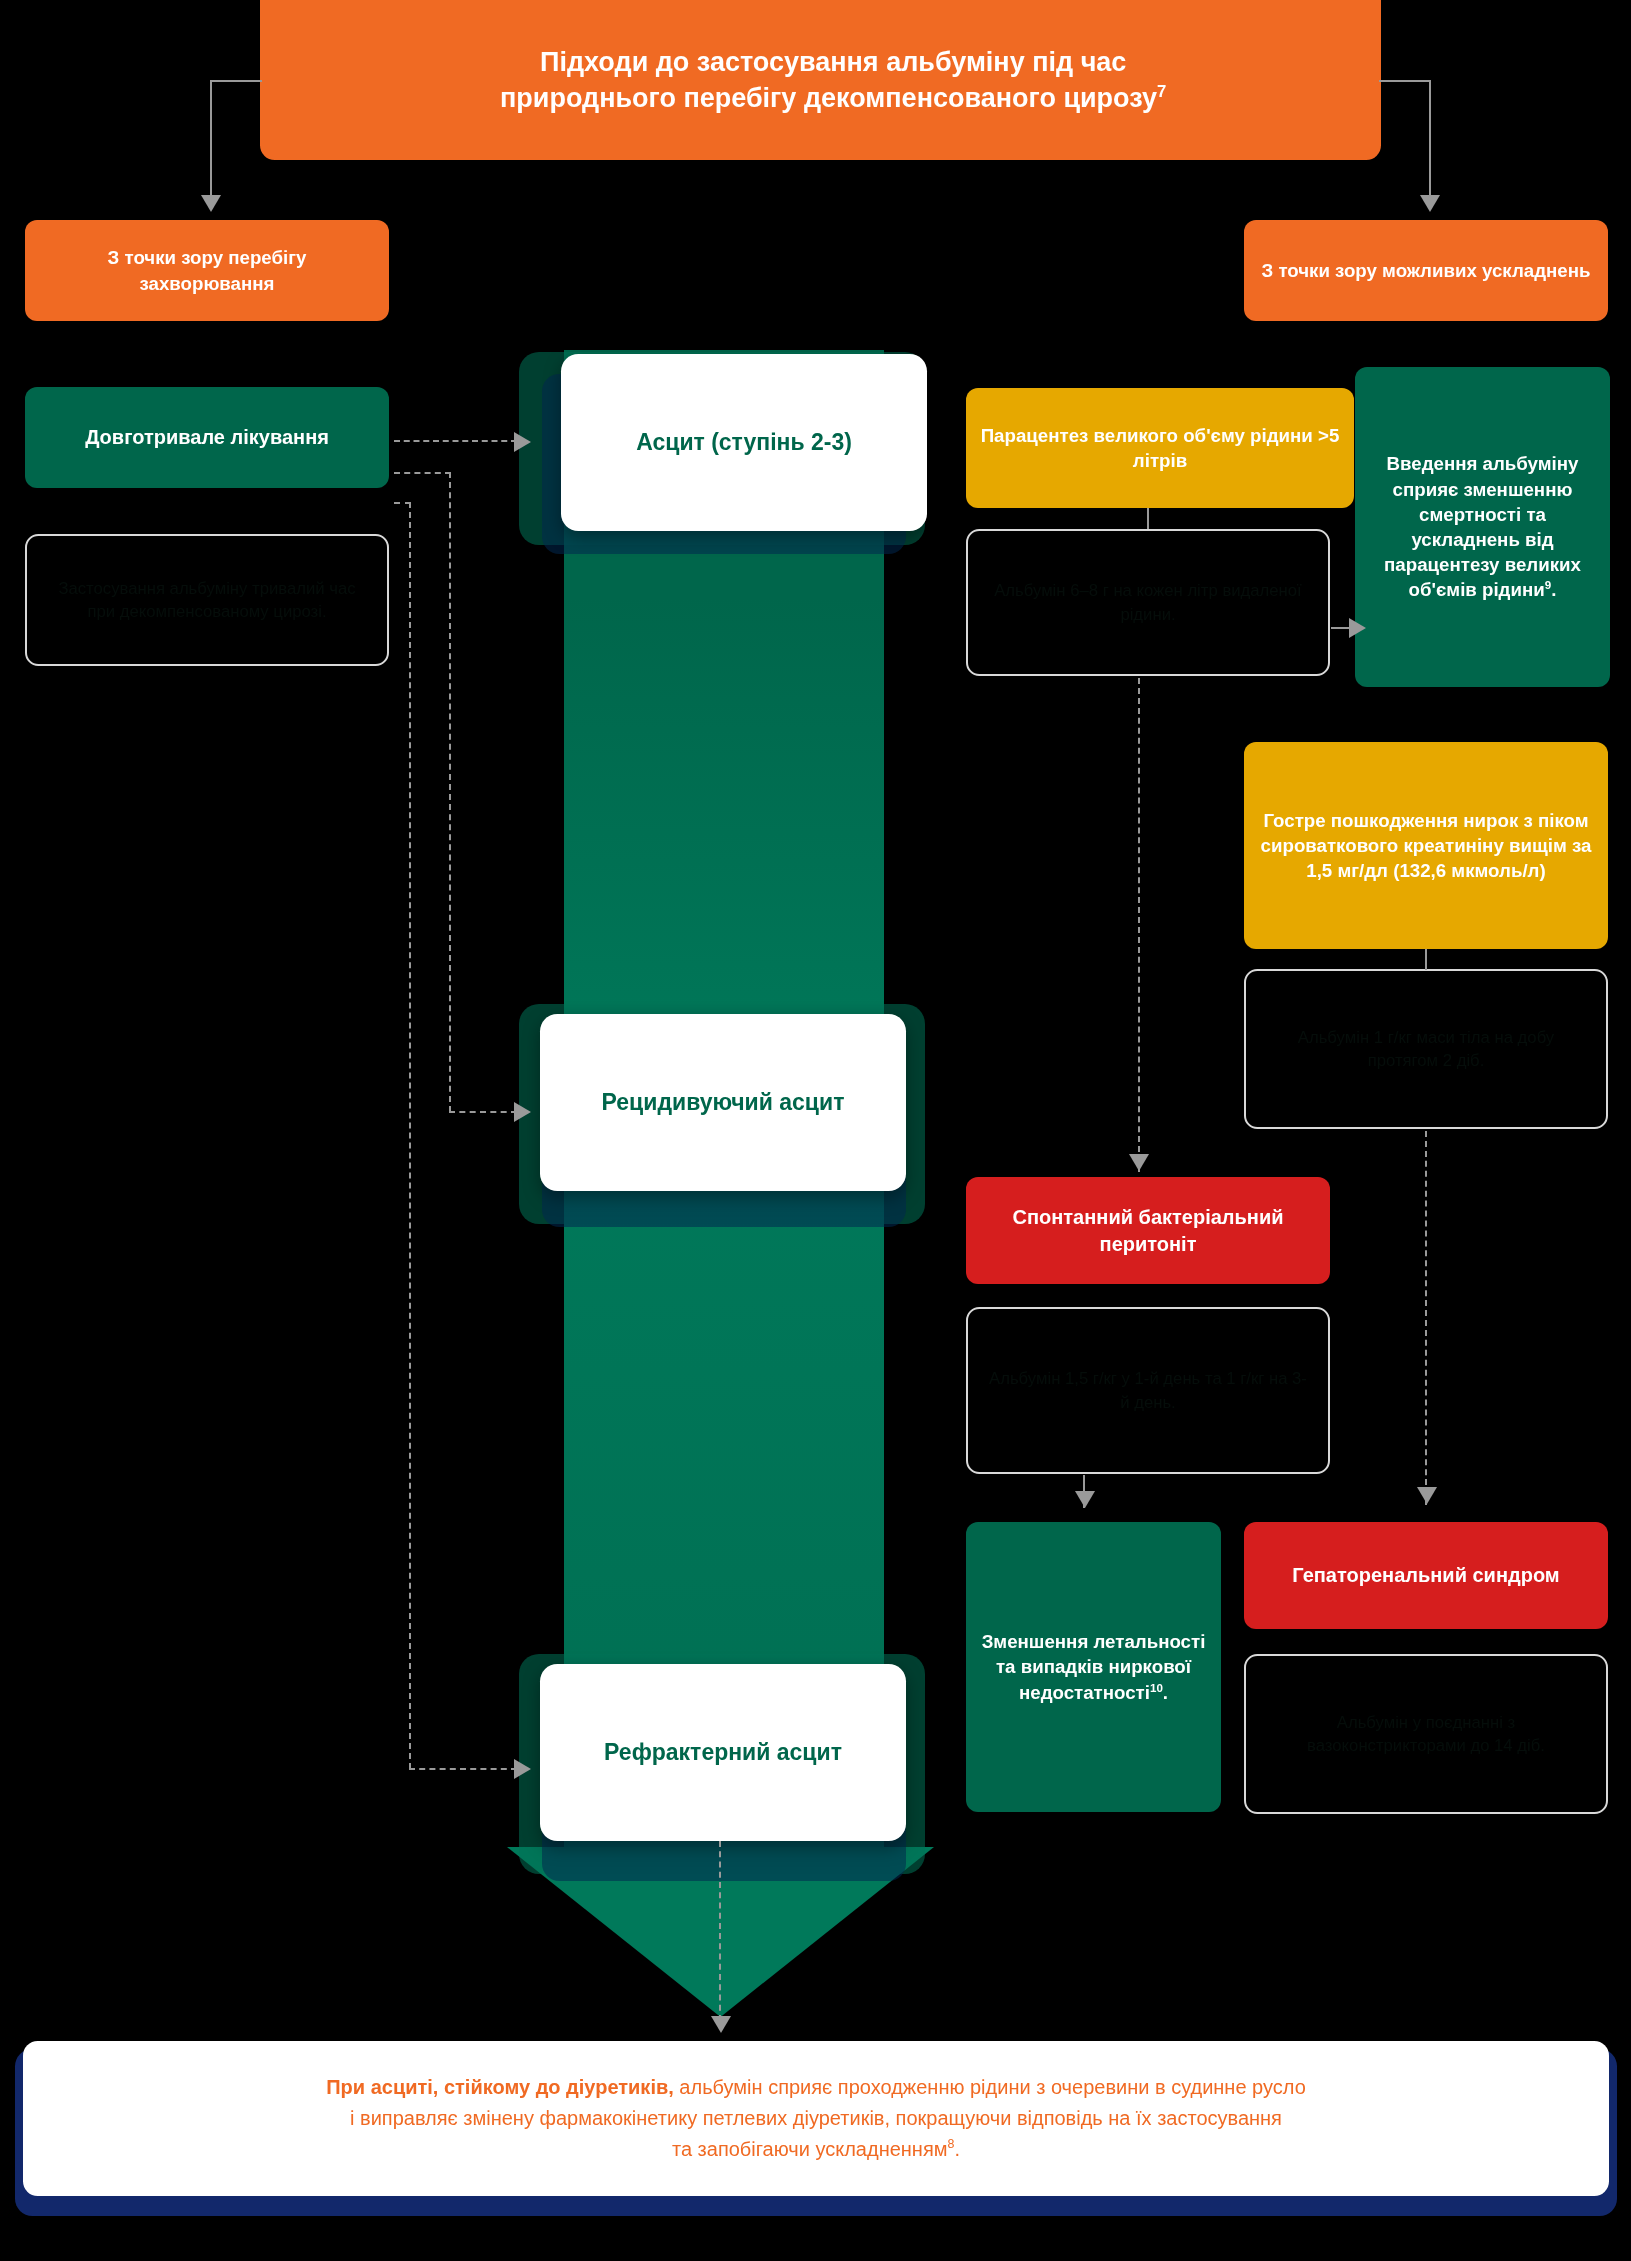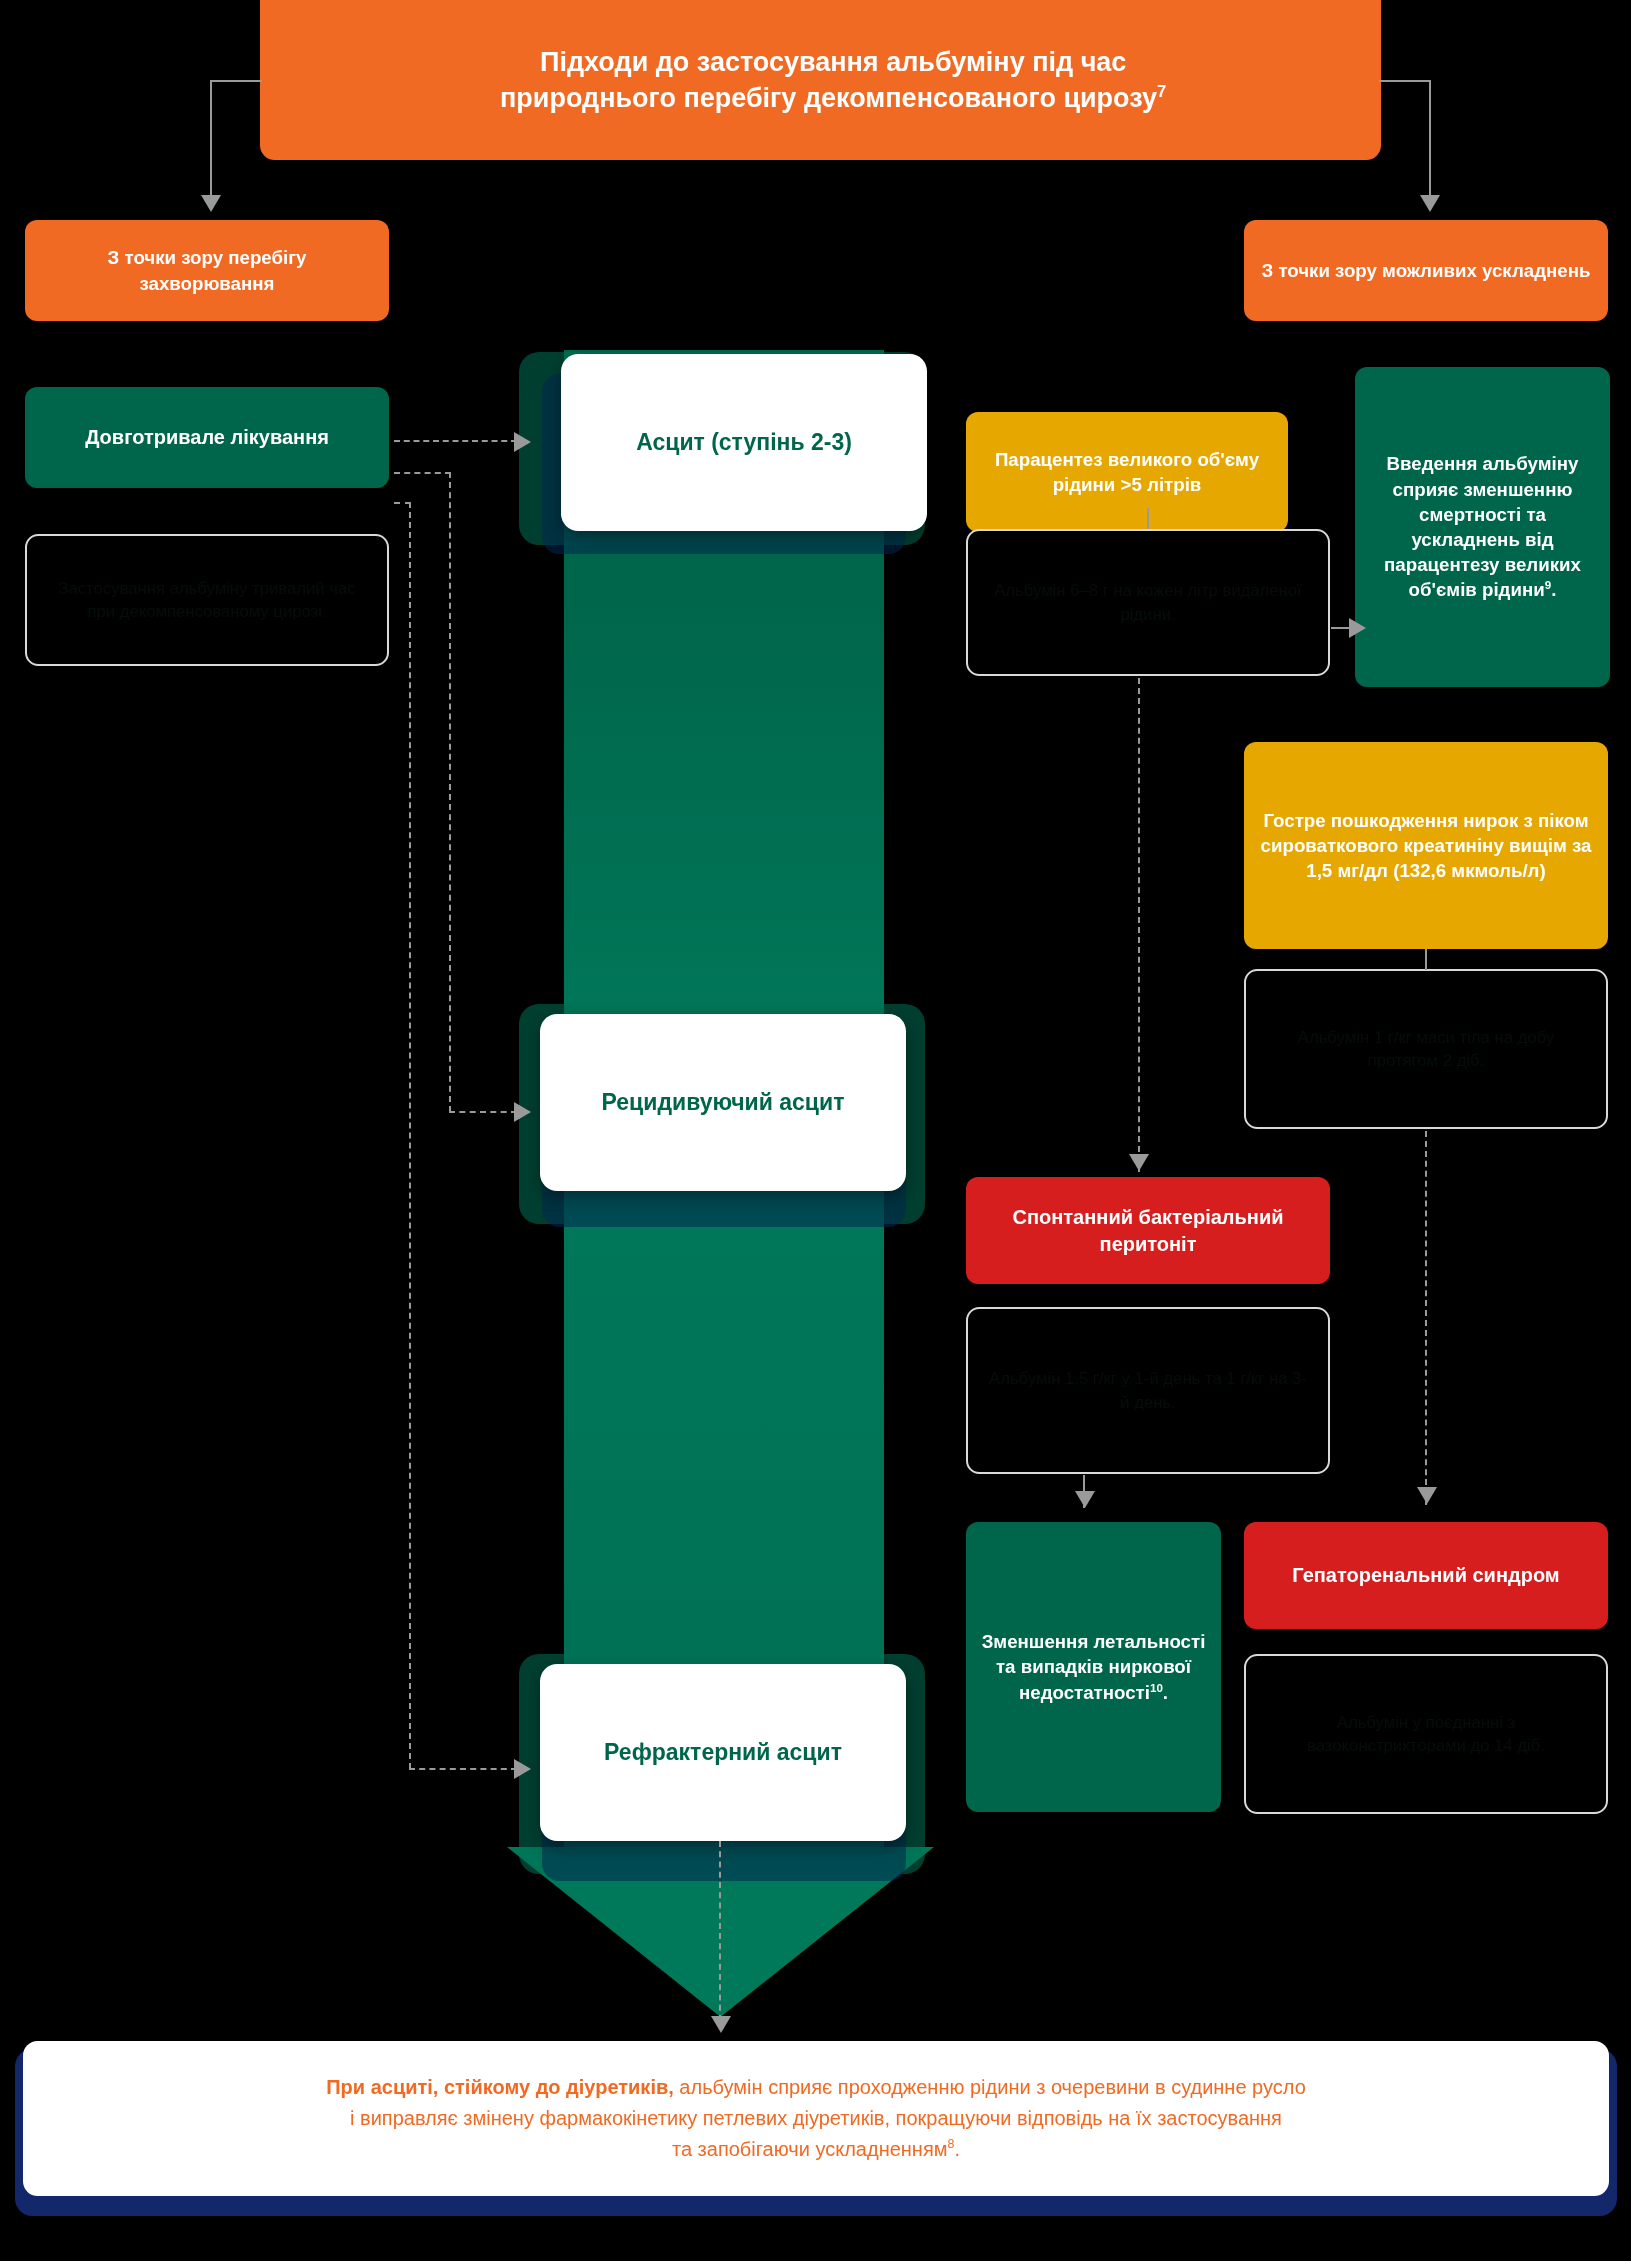--- a/index.html
+++ b/index.html
@@ -224,21 +224,21 @@
   <div class="tri-right" style="left:514px; top:1759px;"></div>
 
   <div class="whitecard" style="left:540px; top:354px; width:366px; height:177px; font-size:23px;margin-left:21px;">Асцит (ступінь 2-3)</div>
 
   <div class="whitecard" style="left:540px; top:1664px; width:366px; height:177px; font-size:23px;">Рефрактерний асцит</div>
 
   <div class="whitecard" style="left:540px; top:1014px; width:366px; height:177px; font-size:23px;">Рецидивуючий асцит</div>
 
   <div class="box orange" style="left:1244px; top:220px; width:364px; height:101px; font-size:18.7px;">З точки зору можливих ускладнень</div>
 
-  <div class="box yellow" style="left:966px; top:388px; width:322px; height:120px; font-size:18.7px;margin-top:24px;">Парацентез великого об'єму рідини &gt;5 літрів</div>
+  <div class="box yellow" style="left:966px; top:388px; width:388px; height:120px; font-size:18.7px;">Парацентез великого об'єму рідини &gt;5 літрів</div>
 
   <div class="ln ln-v" style="left:1147px; top:508px; height:21.3px;"></div>
 
   <div class="darkbox" style="left:966px; top:529px; width:364px; height:147px; font-size:16.7px;">Альбумін 6–8 г на кожен літр видаленої рідини.</div>
 
   <div class="ln ln-h" style="left:1331px; top:627px; width:21.3px;"></div>
   <div class="tri-right" style="left:1349px; top:618px;"></div>
 
   <div class="box green" style="left:1355px; top:367px; width:255px; height:320px; font-size:18.7px;">
     <span>

